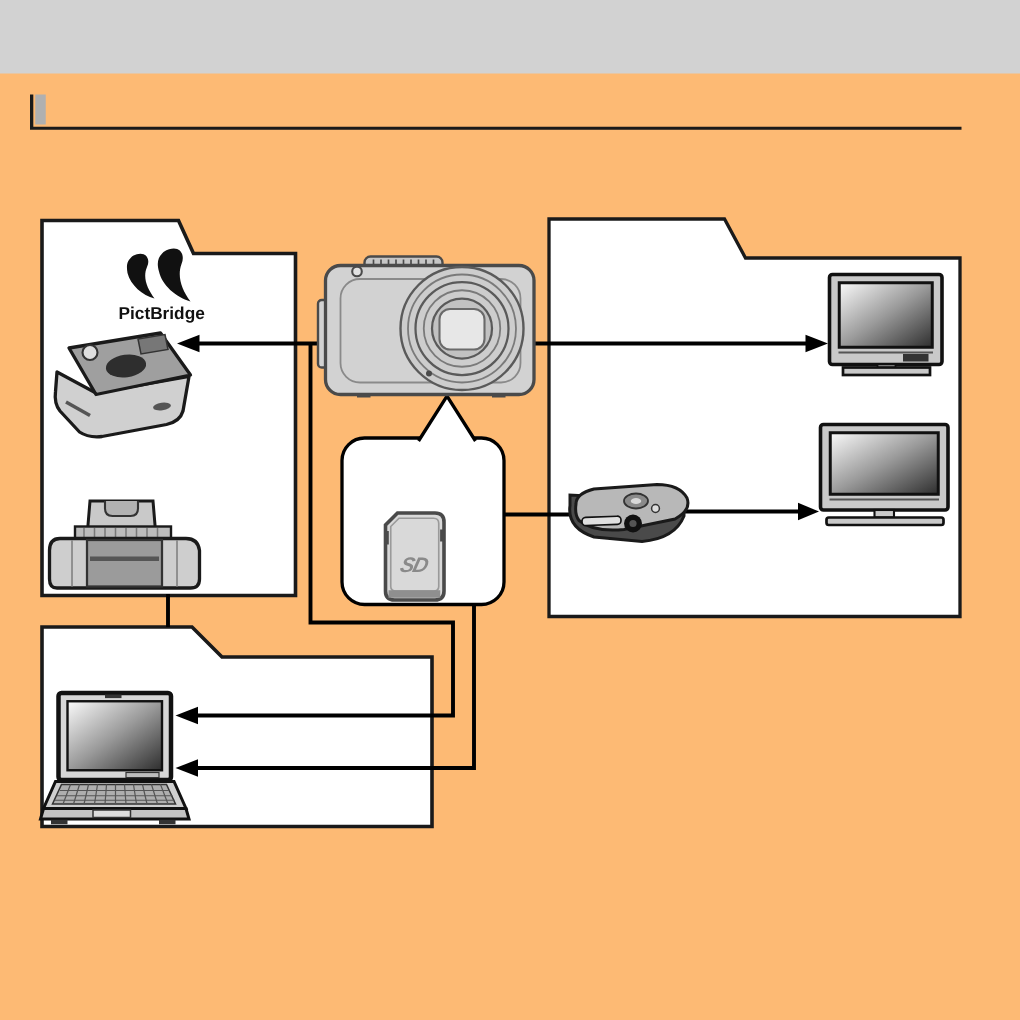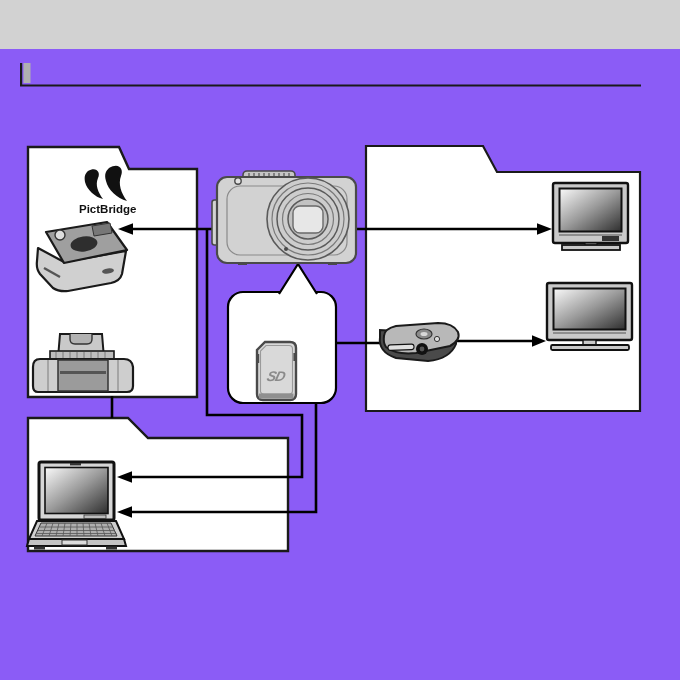--- a/index.html
+++ b/index.html
@@ -1,16 +1,16 @@
 <!DOCTYPE html>
 <html><head>
 <meta charset="utf-8">
 <style>
   html,body{margin:0;padding:0;background:#ffffff;}
-  #page{position:relative;width:680px;height:680px;background:#8b5cf6;overflow:hidden;
+  #page{position:relative;width:680px;height:680px;background:#fdba74;overflow:hidden;
         font-family:"Liberation Sans", sans-serif;text-align:right;}
   svg{position:absolute;top:0;left:0;display:block;}
   text{font-family:"Liberation Sans", sans-serif;}
 </style>
 </head>
 <body>
 
 <div id="page">
 <svg width="680" height="680" viewBox="0 0 680 680">
   <defs>

